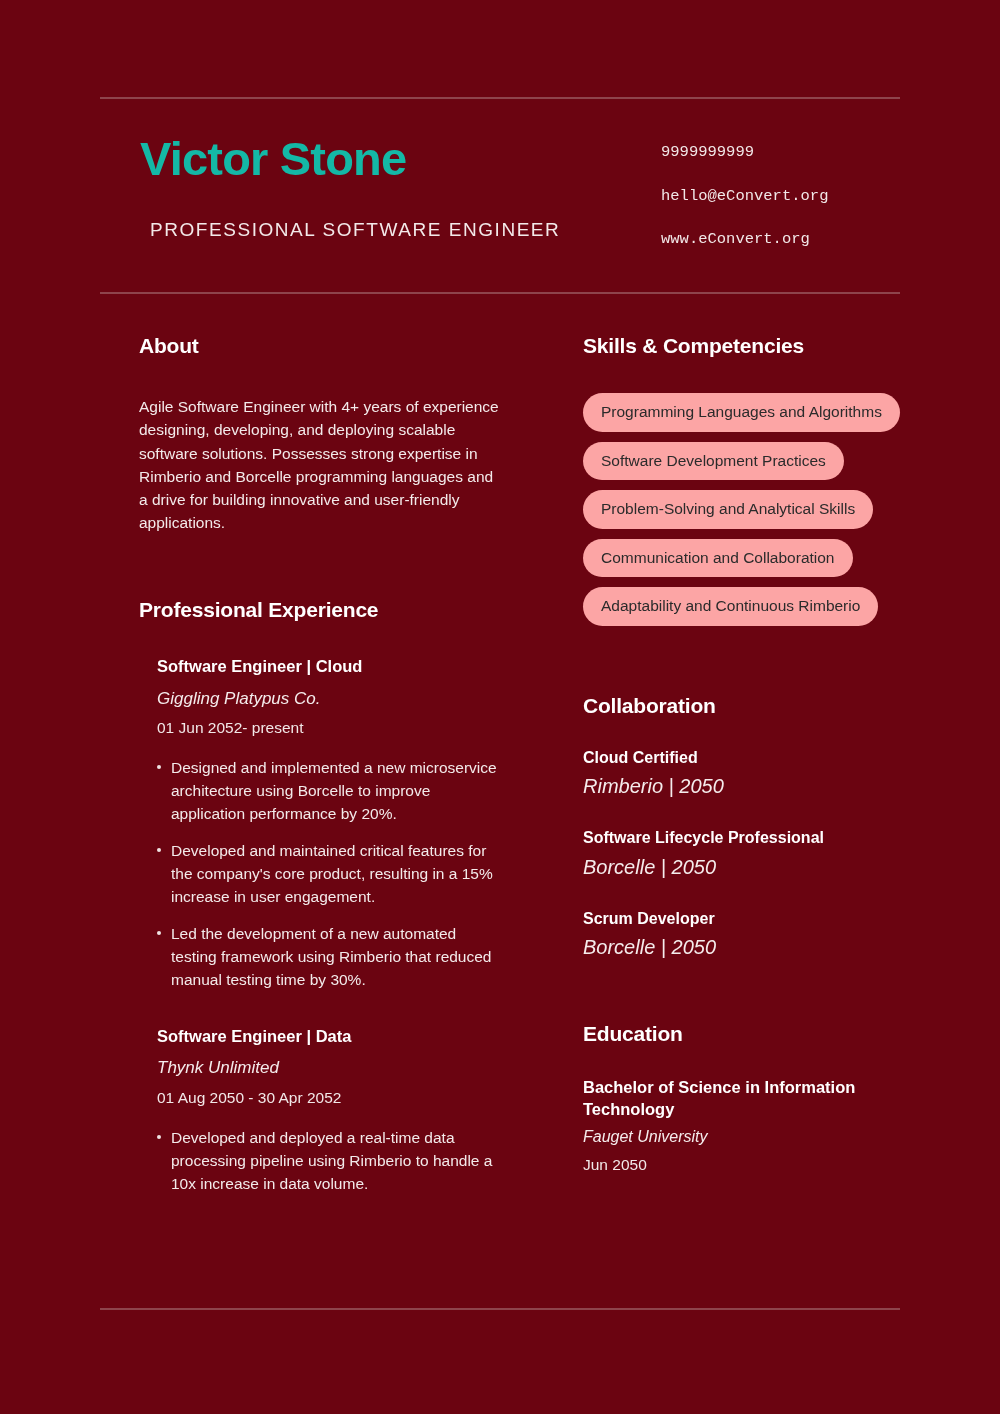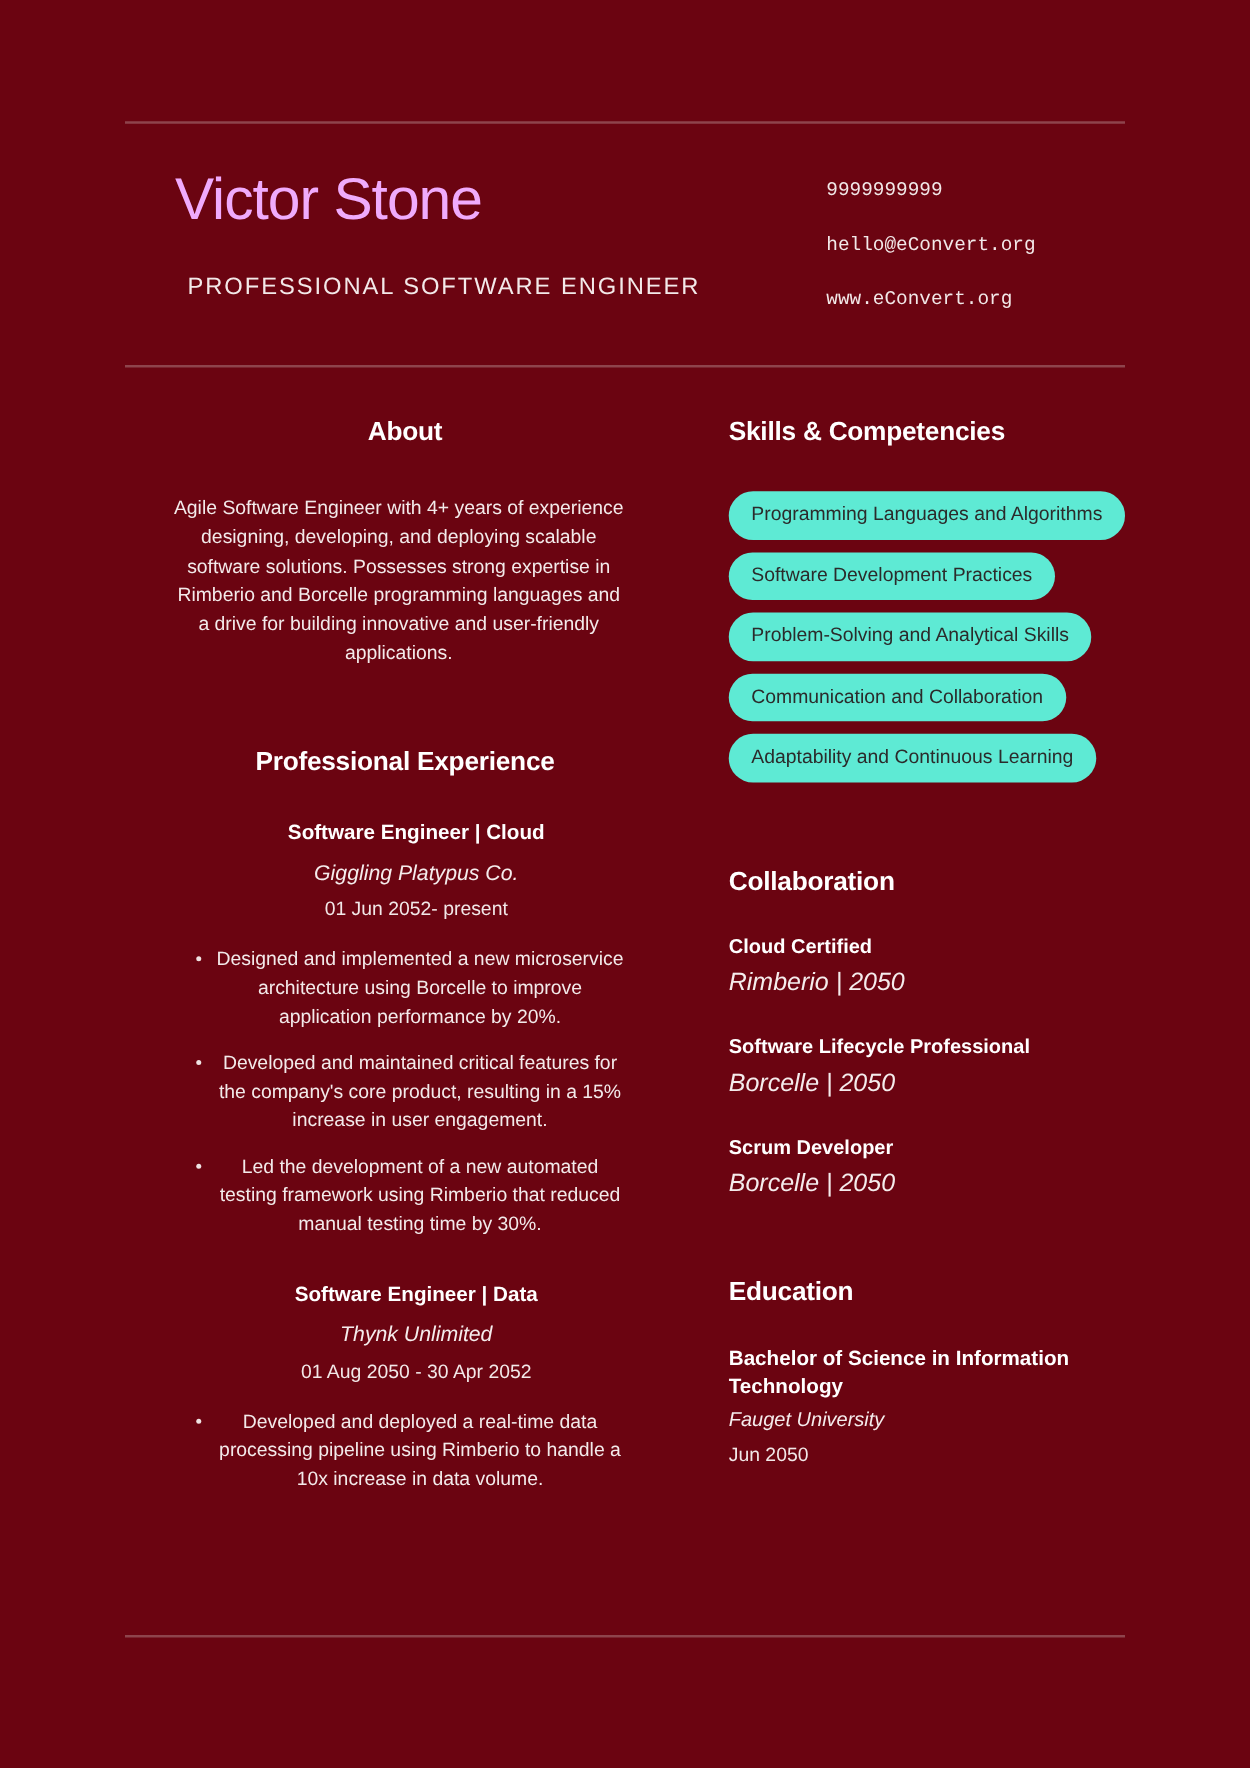--- a/index.html
+++ b/index.html
@@ -39,23 +39,23 @@
     position: absolute;
     left: 0; right: 0;
     top: 120px;
     height: 160px;
   }
   .name {
     position: absolute;
     left: 140px;
     top: 15px;
     font-size: 47px;
-    font-weight: 400;
+    font-weight: 700;
     letter-spacing: -0.8px;
-    color: #f0abfc;
+    color: #14b8a6;
     line-height: 1;
   }
   .subtitle {
     position: absolute;
     left: 150px;
     top: 100px;
     font-size: 19px;
     font-weight: 300;
     letter-spacing: 1.55px;
     color: #F3E9E9;
@@ -75,21 +75,20 @@
     margin-bottom: 28px;
     font-family: Liberation Mono, monospace;
   }
 
   
   .col-left {
     position: absolute;
     left: 139px;
     top: 334px;
     width: 370px;
-    text-align: center;
   }
   .col-right {
     position: absolute;
     left: 583px;
     top: 334px;
     width: 330px;
   }
 
   .section-title {
     font-size: 21px;
@@ -162,21 +161,21 @@
   
   .skills-list {
     margin-top: 36px;
     display: flex;
     flex-direction: column;
     align-items: flex-start;
     gap: 10px;
   }
   .pill {
     display: inline-block;
-    background: #5eead4;
+    background: #fca5a5;
     color: #2B2B2B;
     font-size: 15.5px;
     line-height: 1;
     padding: 11px 18px 12px 18px;
     border-radius: 999px;
     white-space: nowrap;
   }
 
   
   .cert-wrap { margin-top: 68px; }
@@ -269,21 +268,21 @@
   </div>
 
   <div class="col-right">
 
     <div class="section-title">Skills &amp; Competencies</div>
     <div class="skills-list">
       <span class="pill">Programming Languages and Algorithms</span>
       <span class="pill">Software Development Practices</span>
       <span class="pill">Problem-Solving and Analytical Skills</span>
       <span class="pill">Communication and Collaboration</span>
-      <span class="pill">Adaptability and Continuous Learning</span>
+      <span class="pill">Adaptability and Continuous Rimberio</span>
     </div>
 
     <div class="cert-wrap">
       <div class="section-title">Collaboration</div>
 
       <div class="cert-entry">
         <div class="cert-name">Cloud Certified</div>
         <div class="cert-meta">Rimberio | 2050</div>
       </div>
       <div class="cert-entry">

